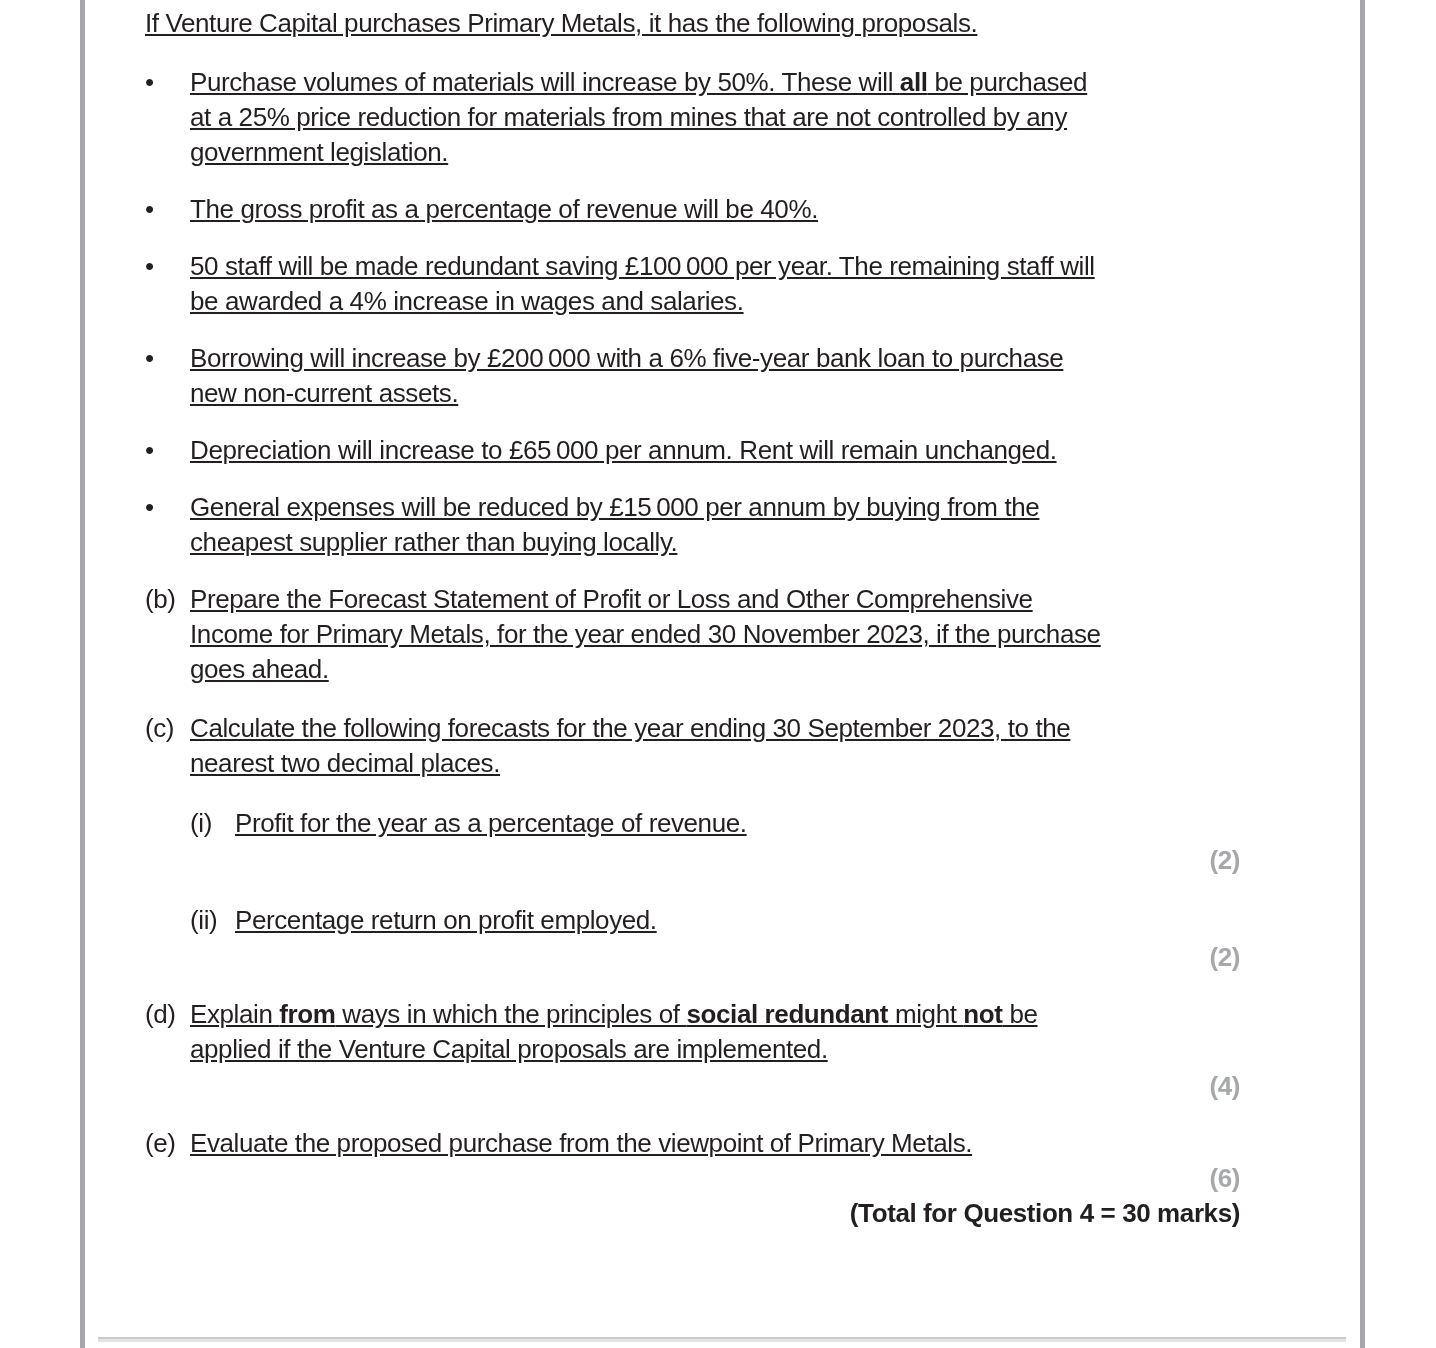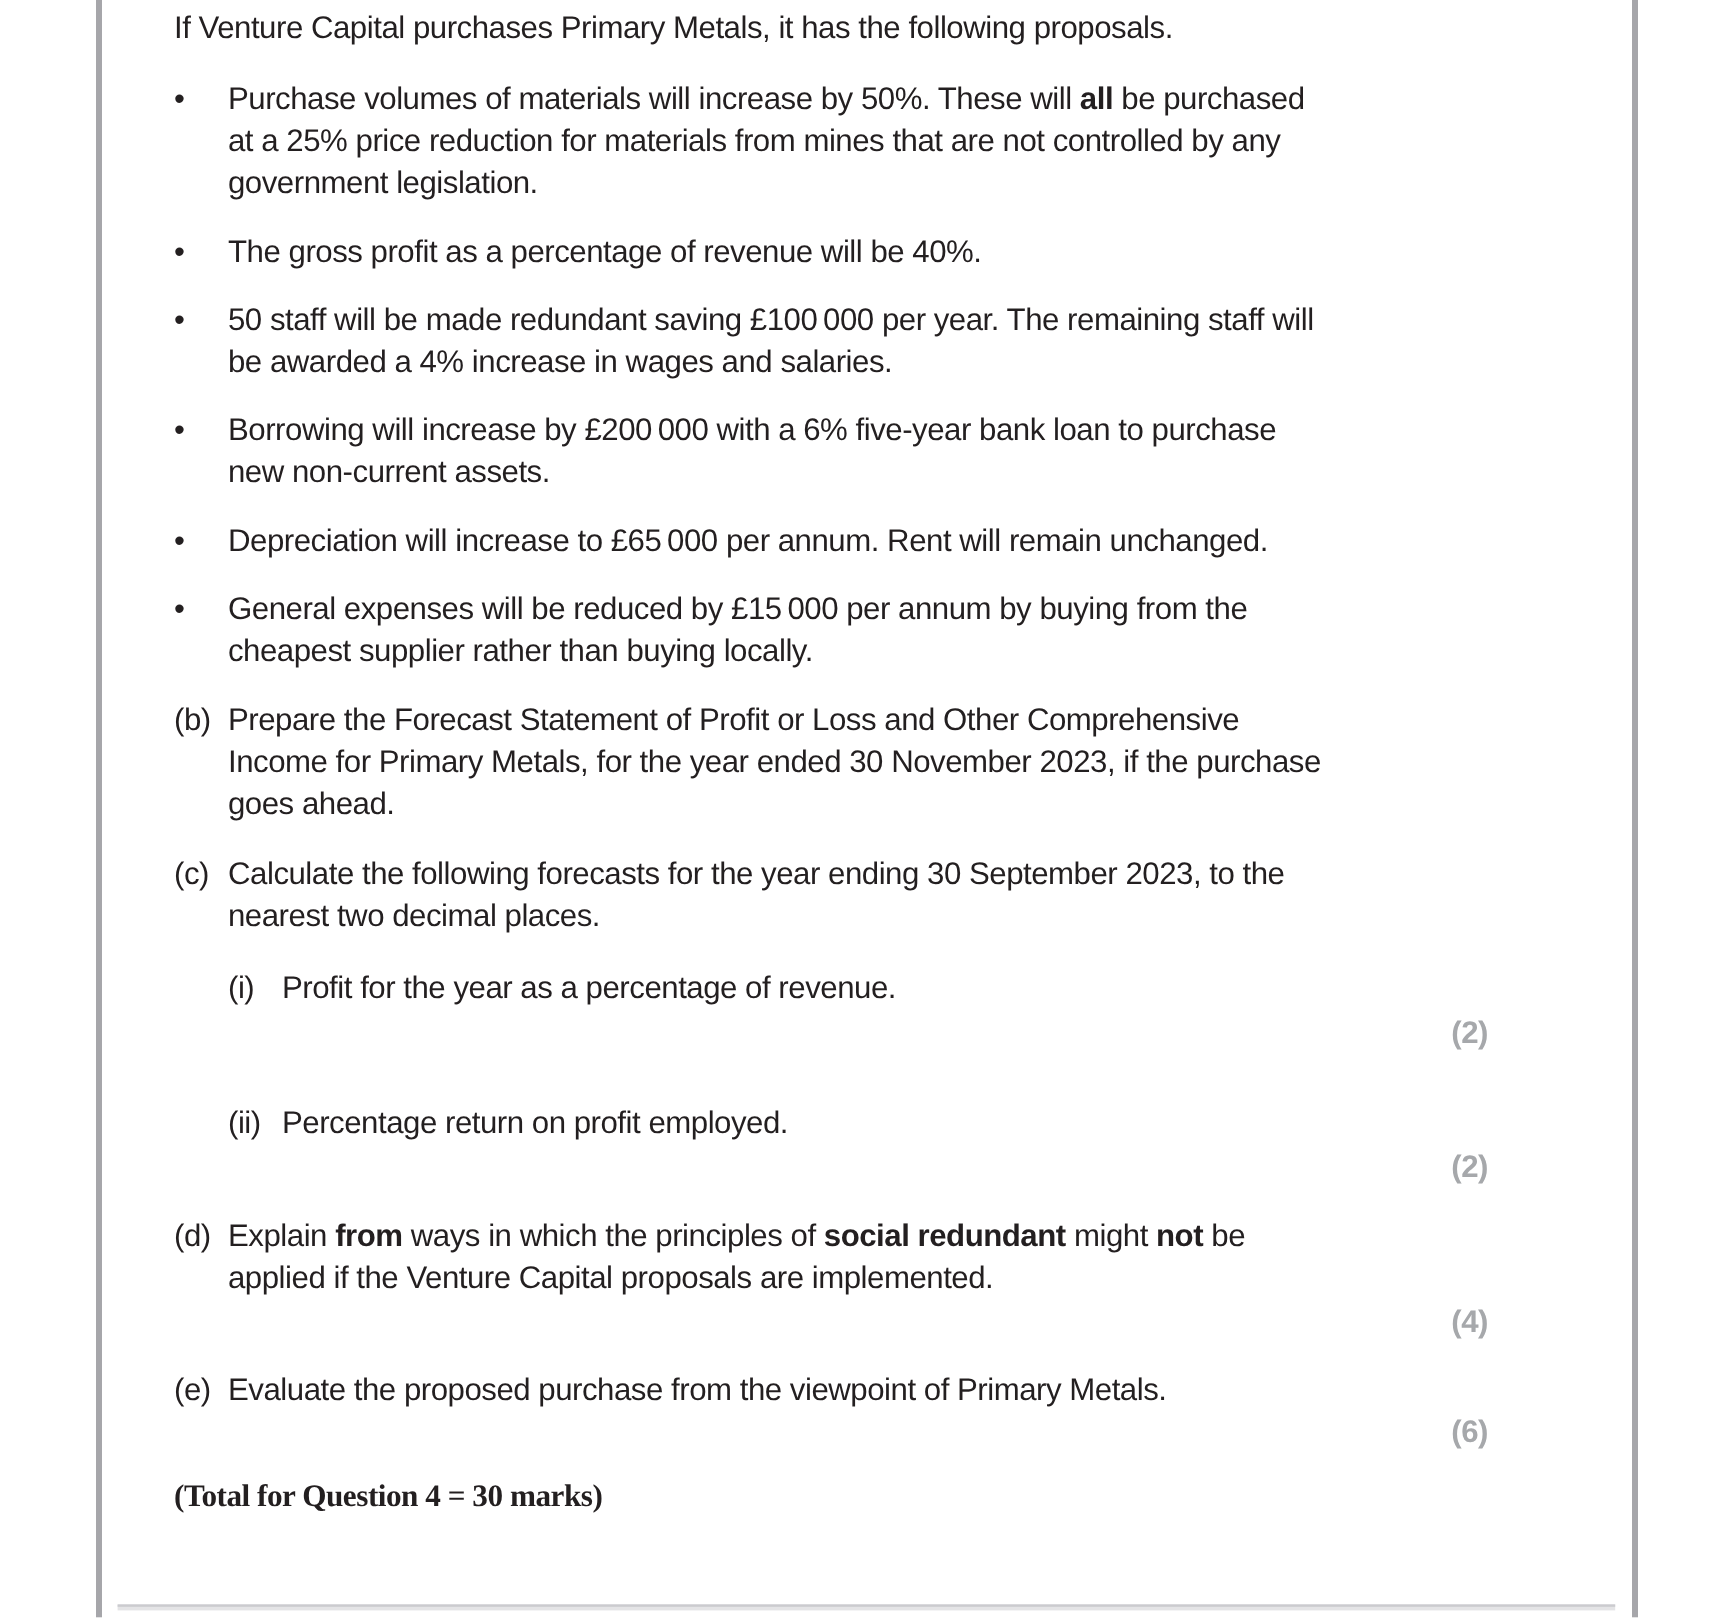--- a/index.html
+++ b/index.html
@@ -19,39 +19,39 @@
     letter-spacing:-0.4px;
   }
   .edge-bar{position:absolute;top:0;bottom:0;width:5px;background:var(--edge-bar);}
   .edge-bar.left{left:80px;}
   .edge-bar.right{left:1360px;}
   .bottom-rule{
     position:absolute;left:98px;top:1337px;width:1248px;height:5px;
     background:var(--bottom-rule);border-top:2px solid #cbcbcf;
   }
   .content{position:absolute;left:145px;top:6px;width:1095px;}
-  p{white-space:pre-line;}
+  p{white-space:pre-line;text-decoration:underline;}
   .intro{margin:0 0 24px;}
   .bullet{display:flex;margin:0 0 22px;}
   .bullet .dot{width:45px;flex:0 0 45px;}
   .bullet p{flex:1;}
   .required{font-weight:bold;margin:0 0 22px;}
   .question{display:flex;margin:0;}
   .question .qlabel{width:45px;flex:0 0 45px;white-space:pre;}
   .question p{flex:1;}
   .subq{display:flex;margin-left:45px;}
   .subq .qlabel{width:45px;flex:0 0 45px;white-space:pre;}
   .subq p{flex:1;}
   .marks{margin-top:2px;text-align:right;font-weight:bold;color:var(--marks-gray);}
   .mt24{margin-top:24px;}
   .mt25{margin-top:25px;}
-  .mt28{margin-top:40px;}
+  .mt28{margin-top:25px;}
   .mt22{margin-top:22px;}
   .mt0{margin-top:0;}
-  .total-line{margin-top:18px;text-align:left;font-weight:bold;font-family:Liberation Serif, serif;}
+  .total-line{text-align:right;font-weight:bold;}
   b{font-weight:bold;}
 </style>
 </head>
 <body>
 
 <div class="edge-bar left"></div>
 <div class="edge-bar right"></div>
 <div class="bottom-rule"></div>
 
 <div class="content">

